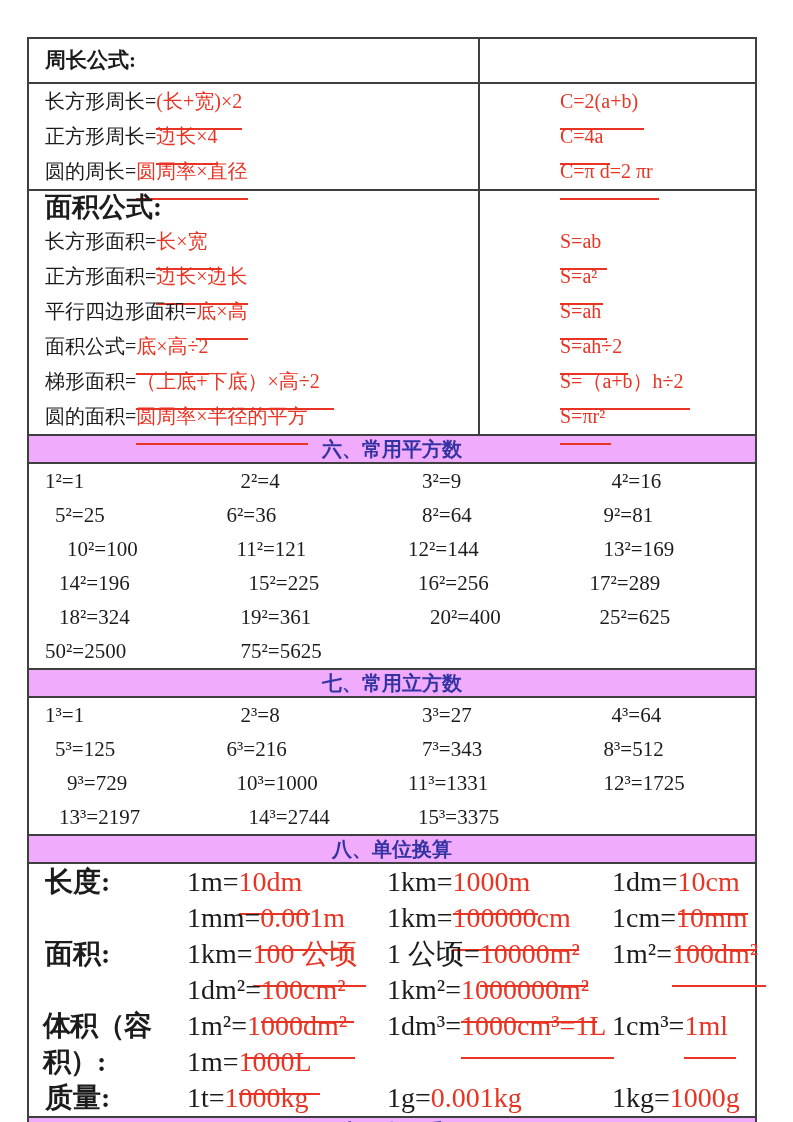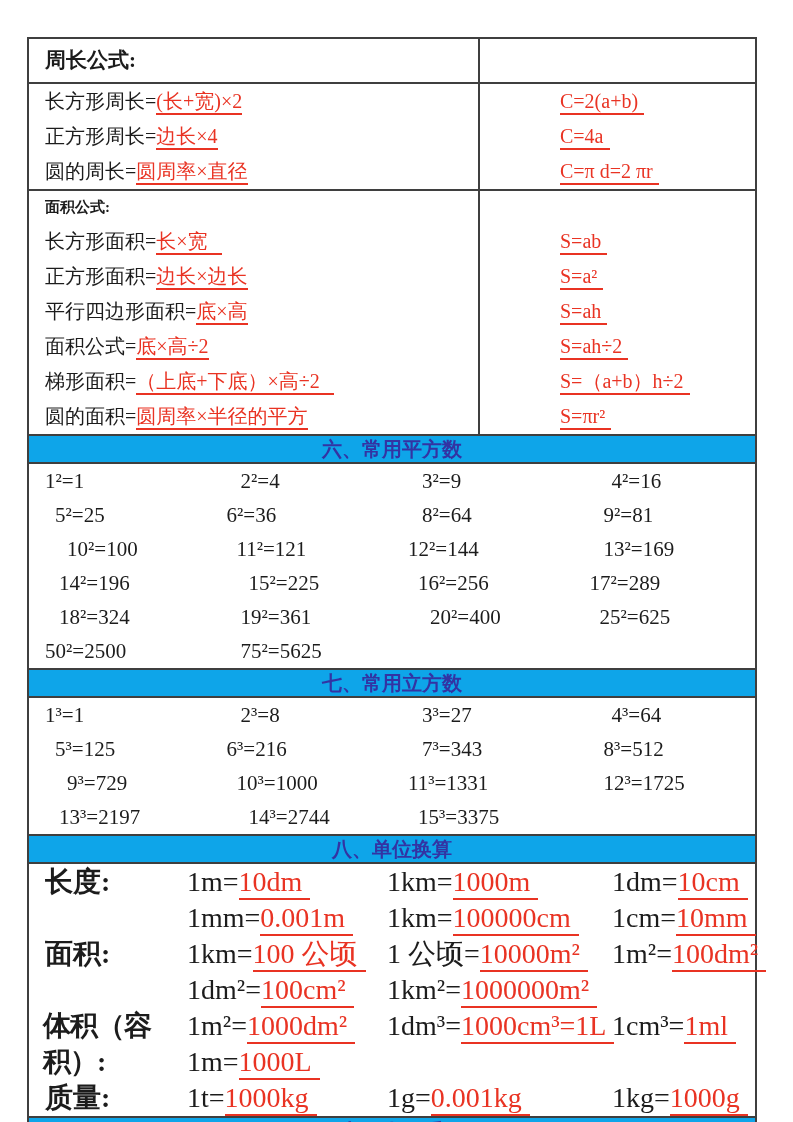--- a/index.html
+++ b/index.html
@@ -12,31 +12,31 @@
     position:absolute;left:27px;top:37px;width:730px;
     border:2px solid #3f3f3f;background:#fff;box-sizing:border-box;
   }
   
   .frow{display:grid;grid-template-columns:451px 1fr;}
   .fleft{padding-left:16px;border-right:2px solid #3f3f3f;box-sizing:border-box;}
   .fright{padding-left:80px;box-sizing:border-box;}
   .title-row .fleft{font-weight:bold;font-size:21px;line-height:43px;height:43px;}
   .title-row{border-bottom:2px solid #3f3f3f;}
   .fline{font-size:20px;line-height:35px;height:35px;}
-  .area-title{font-weight:bold;font-size:15px;line-height:33px;height:33px;}
+  .area-title{font-weight:bold;font-size:27px;line-height:33px;height:33px;}
   .perimeter-group{}
   .area-group{}
   .blk{color:#1c1c1c;}
   .red{color:#e93323;}
-  .u{border-bottom:2px solid #e93323;padding-bottom:1px;}
+  .u{border-bottom:2px solid #e93323;padding-bottom:16px;}
   .pad6{padding-right:6px;margin-top:42px;}
   .pad14{padding-right:14px;}
   
   .band{
-    height:26px;line-height:26px;background:#0ea5e9;
+    height:26px;line-height:26px;background:#f0abfc;
     border-top:2px solid #3f3f3f;border-bottom:2px solid #3f3f3f;
     text-align:center;font-weight:bold;font-size:20px;color:#3333a3;
   }
   
   .numgrid{display:grid;grid-template-columns:repeat(4,1fr);font-size:21px;}
   .numgrid span{height:34px;line-height:34px;display:block;padding-left:30px;}
   .numgrid span:nth-child(5n+1){padding-left:16px;}
   .numgrid span:nth-child(5n+4){padding-left:38px;}
   .numgrid span:nth-child(5n){padding-left:26px;}
   

